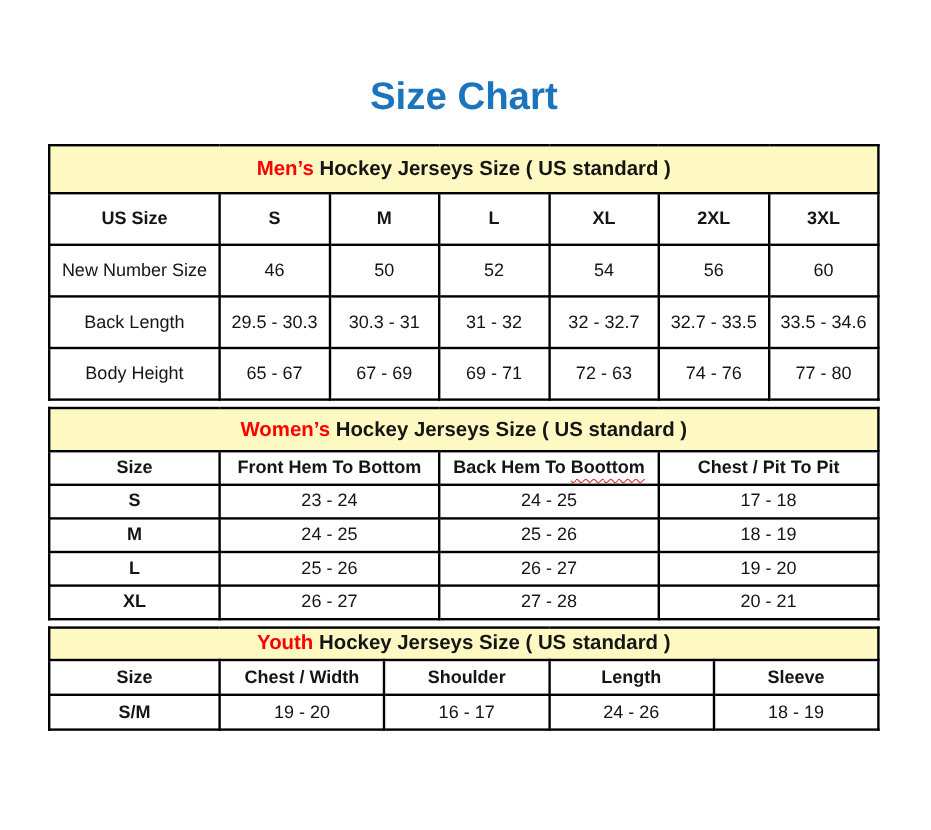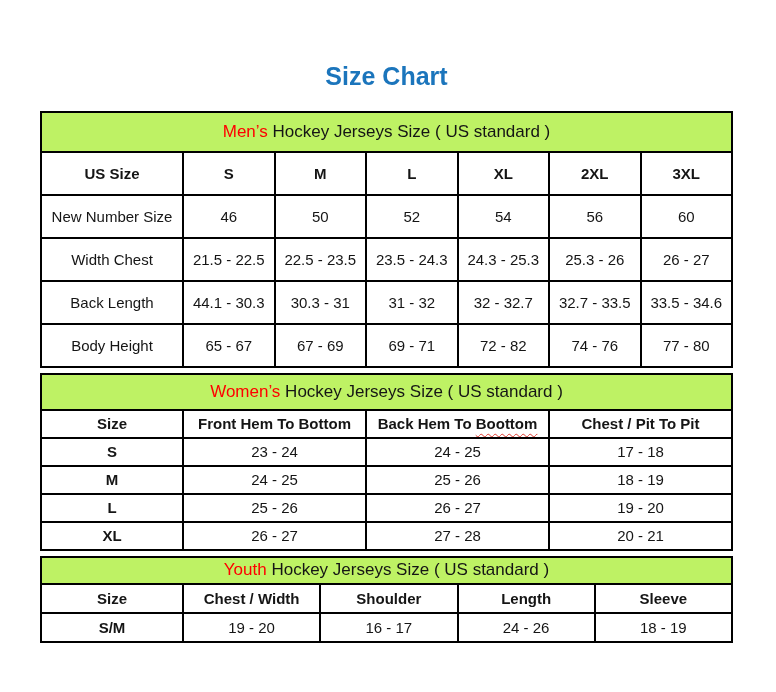--- a/index.html
+++ b/index.html
@@ -9,21 +9,21 @@
     width: 776px;
     height: 692px;
     overflow: hidden;
     font-family: "Liberation Sans", "DejaVu Sans", sans-serif;
   }
   .page-title {
     margin: 60px 0 0 40px;
     width: 693px;
     text-align: center;
     color: #1B75BC;
-    font-size: 25px;
+    font-size: 32px;
     font-weight: bold;
     line-height: 1.3;
   }
   .chart-wrap {
     margin: 18px 0 0 40px;
     width: 693px;
   }
   table {
     border-collapse: collapse;
     table-layout: fixed;
@@ -35,22 +35,22 @@
   td {
     border: 2px solid #000000;
     text-align: center;
     vertical-align: middle;
     font-size: 15px;
     padding: 0;
     white-space: nowrap;
     overflow: hidden;
   }
   .banner-row td {
-    background: #bef264;
-    font-weight: normal;
+    background: #fef9c3;
+    font-weight: bold;
     font-size: 17px;
   }
   .banner-row .hl { color: #FF0000; }
   .header-row td { font-weight: bold; }
   table.bold-first tr:not(.banner-row):not(.header-row) td:first-child { font-weight: bold; }
   
   table.mens   tr { height: 43px; }
   table.mens   .banner-row { height: 40px; }
   table.womens tr { height: 28px; }
   table.womens .banner-row { height: 36px; }
@@ -94,43 +94,34 @@
         <tr>
           <td>New Number Size</td>
           <td>46</td>
           <td>50</td>
           <td>52</td>
           <td>54</td>
           <td>56</td>
           <td>60</td>
         </tr>
         <tr>
-          <td>Width Chest</td>
-          <td>21.5 - 22.5</td>
-          <td>22.5 - 23.5</td>
-          <td>23.5 - 24.3</td>
-          <td>24.3 - 25.3</td>
-          <td>25.3 - 26</td>
-          <td>26 - 27</td>
-        </tr>
-        <tr>
           <td>Back Length</td>
-          <td>44.1 - 30.3</td>
+          <td>29.5 - 30.3</td>
           <td>30.3 - 31</td>
           <td>31 - 32</td>
           <td>32 - 32.7</td>
           <td>32.7 - 33.5</td>
           <td>33.5 - 34.6</td>
         </tr>
         <tr>
           <td>Body Height</td>
           <td>65 - 67</td>
           <td>67 - 69</td>
           <td>69 - 71</td>
-          <td>72 - 82</td>
+          <td>72 - 63</td>
           <td>74 - 76</td>
           <td>77 - 80</td>
         </tr>
       </tbody>
     </table>
     <table class="womens bold-first">
       <colgroup>
         <col class="first">
         <col>
         <col>

